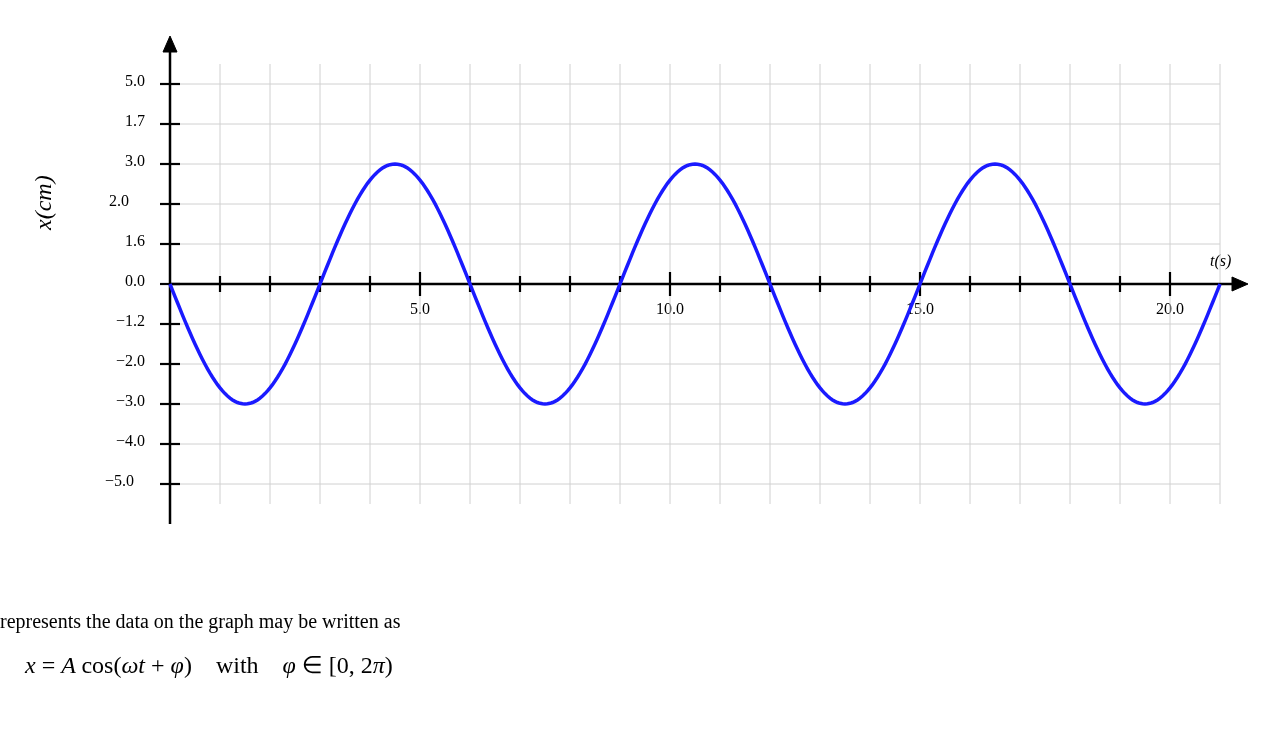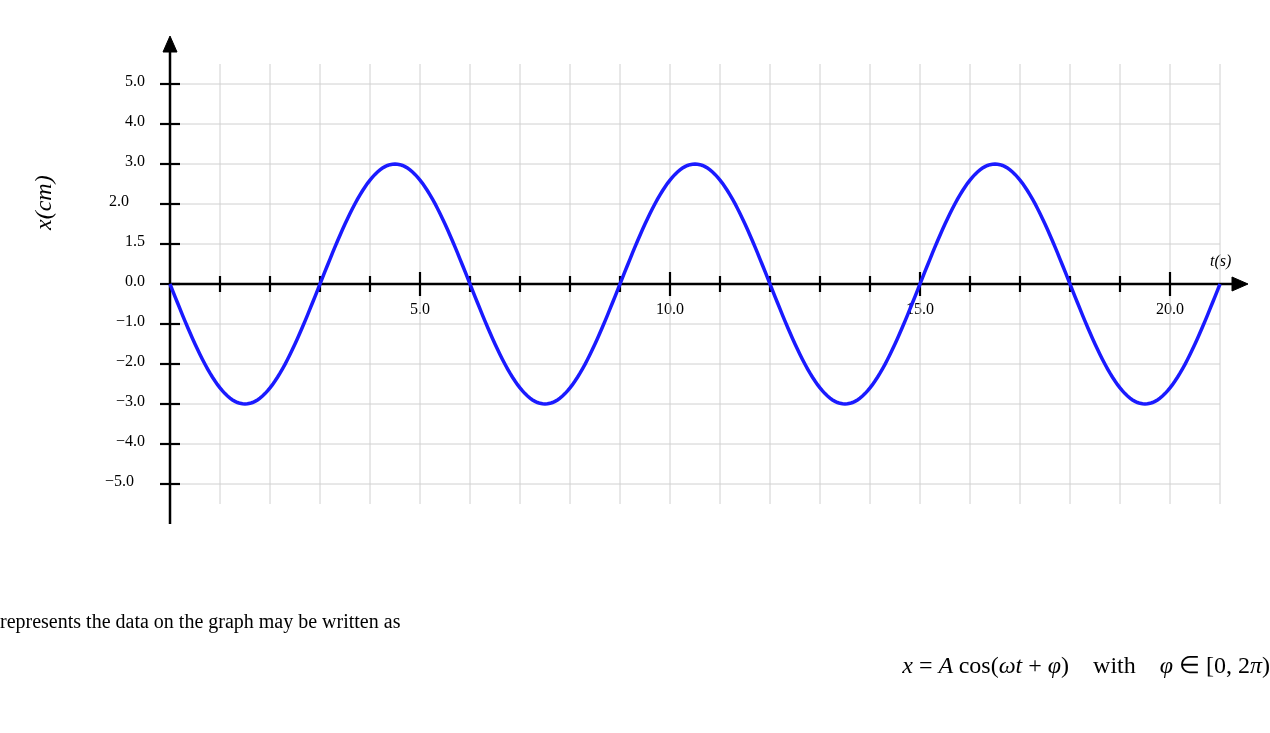--- a/index.html
+++ b/index.html
@@ -42,47 +42,48 @@
     position: absolute;
     font-size: 16px;
     font-family: "Times New Roman", serif;
     text-align: right;
   }
   .body-text {
     margin: 30px 0 0 0;
     font-size: 20px;
   }
   .equation {
-    text-align: right;
+    text-align: left;
     font-size: 24px;
     font-style: italic;
     margin-top: 18px;
+    padding-left: 25px;
   }
   .equation .roman { font-style: normal; }
 </style>
 </head>
 <body>
 
 <div class="chart-area">
 
   <div class="axis-label-y">
     <span>x(cm)</span>
   </div>
 
   <div class="axis-label-x">
     <span>t(s)</span>
   </div>
 
   <div class="tick-label" style="left:90px; top:72px;  width:55px;">5.0</div>
-  <div class="tick-label" style="left:90px; top:112px; width:55px;">4.0</div>
+  <div class="tick-label" style="left:90px; top:112px; width:55px;">1.7</div>
   <div class="tick-label" style="left:90px; top:152px; width:55px;">3.0</div>
   <div class="tick-label" style="left:74px; top:192px; width:55px;">2.0</div>
-  <div class="tick-label" style="left:90px; top:232px; width:55px;">1.5</div>
+  <div class="tick-label" style="left:90px; top:232px; width:55px;">1.6</div>
   <div class="tick-label" style="left:90px; top:272px; width:55px;">0.0</div>
-  <div class="tick-label" style="left:75px; top:312px; width:70px;">−1.0</div>
+  <div class="tick-label" style="left:75px; top:312px; width:70px;">−1.2</div>
   <div class="tick-label" style="left:75px; top:352px; width:70px;">−2.0</div>
   <div class="tick-label" style="left:75px; top:392px; width:70px;">−3.0</div>
   <div class="tick-label" style="left:75px; top:432px; width:70px;">−4.0</div>
   <div class="tick-label" style="left:64px; top:472px; width:70px;">−5.0</div>
 
   <div class="tick-label" style="left:390px; top:300px; width:60px; text-align:center;">5.0</div>
   <div class="tick-label" style="left:640px; top:300px; width:60px; text-align:center;">10.0</div>
   <div class="tick-label" style="left:890px; top:300px; width:60px; text-align:center;">15.0</div>
   <div class="tick-label" style="left:1140px;top:300px; width:60px; text-align:center;">20.0</div>
 

